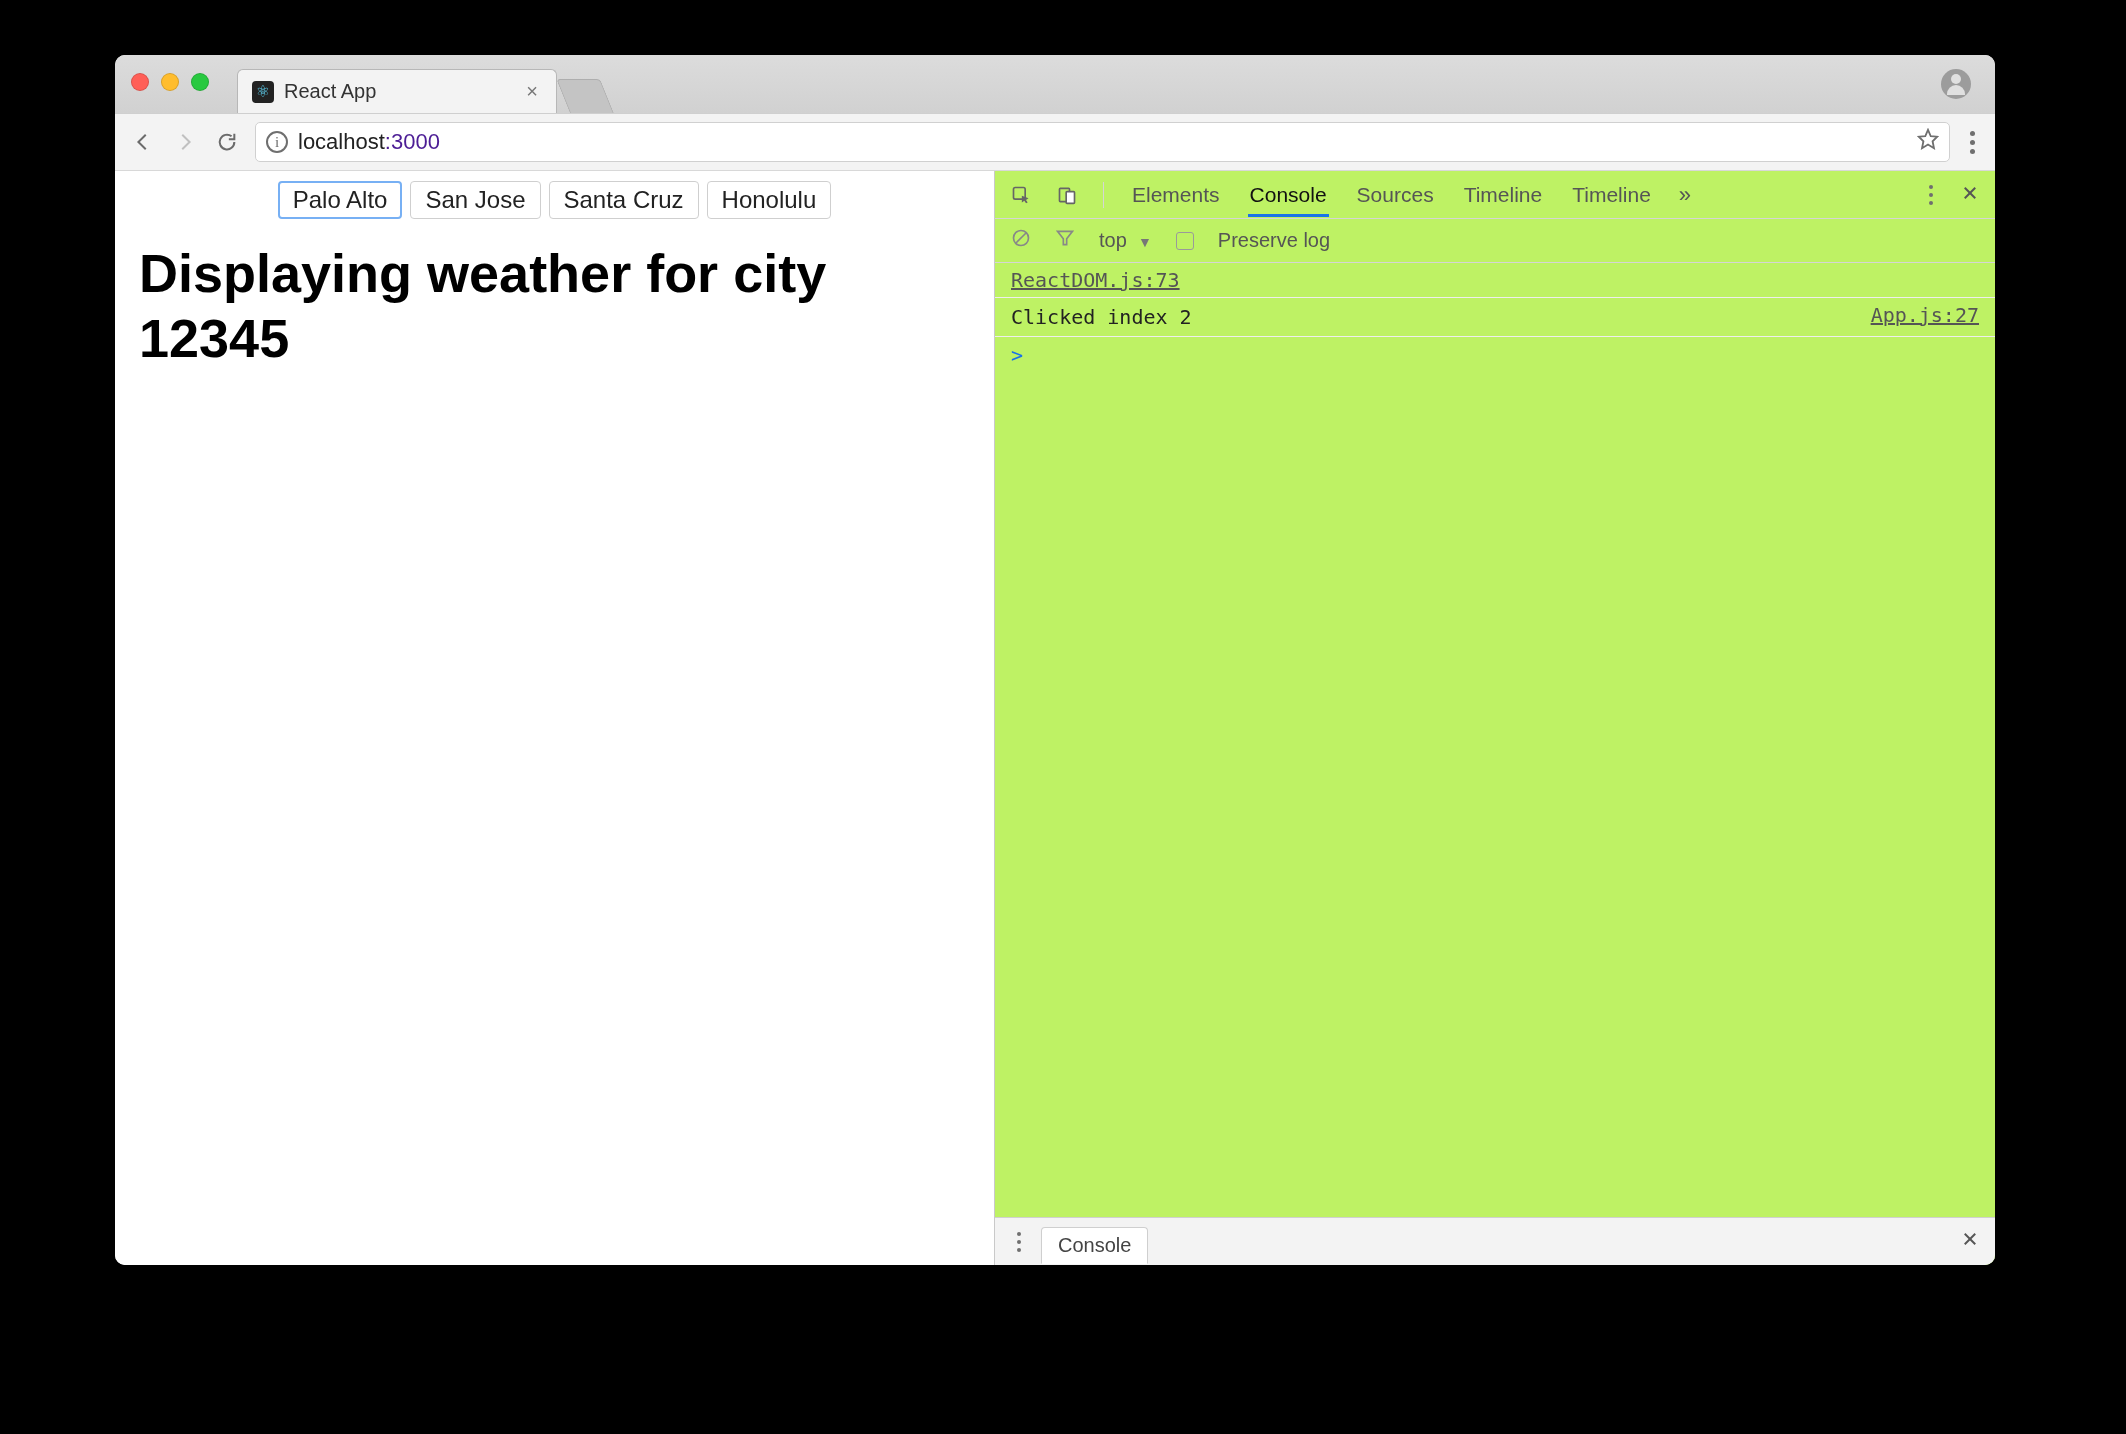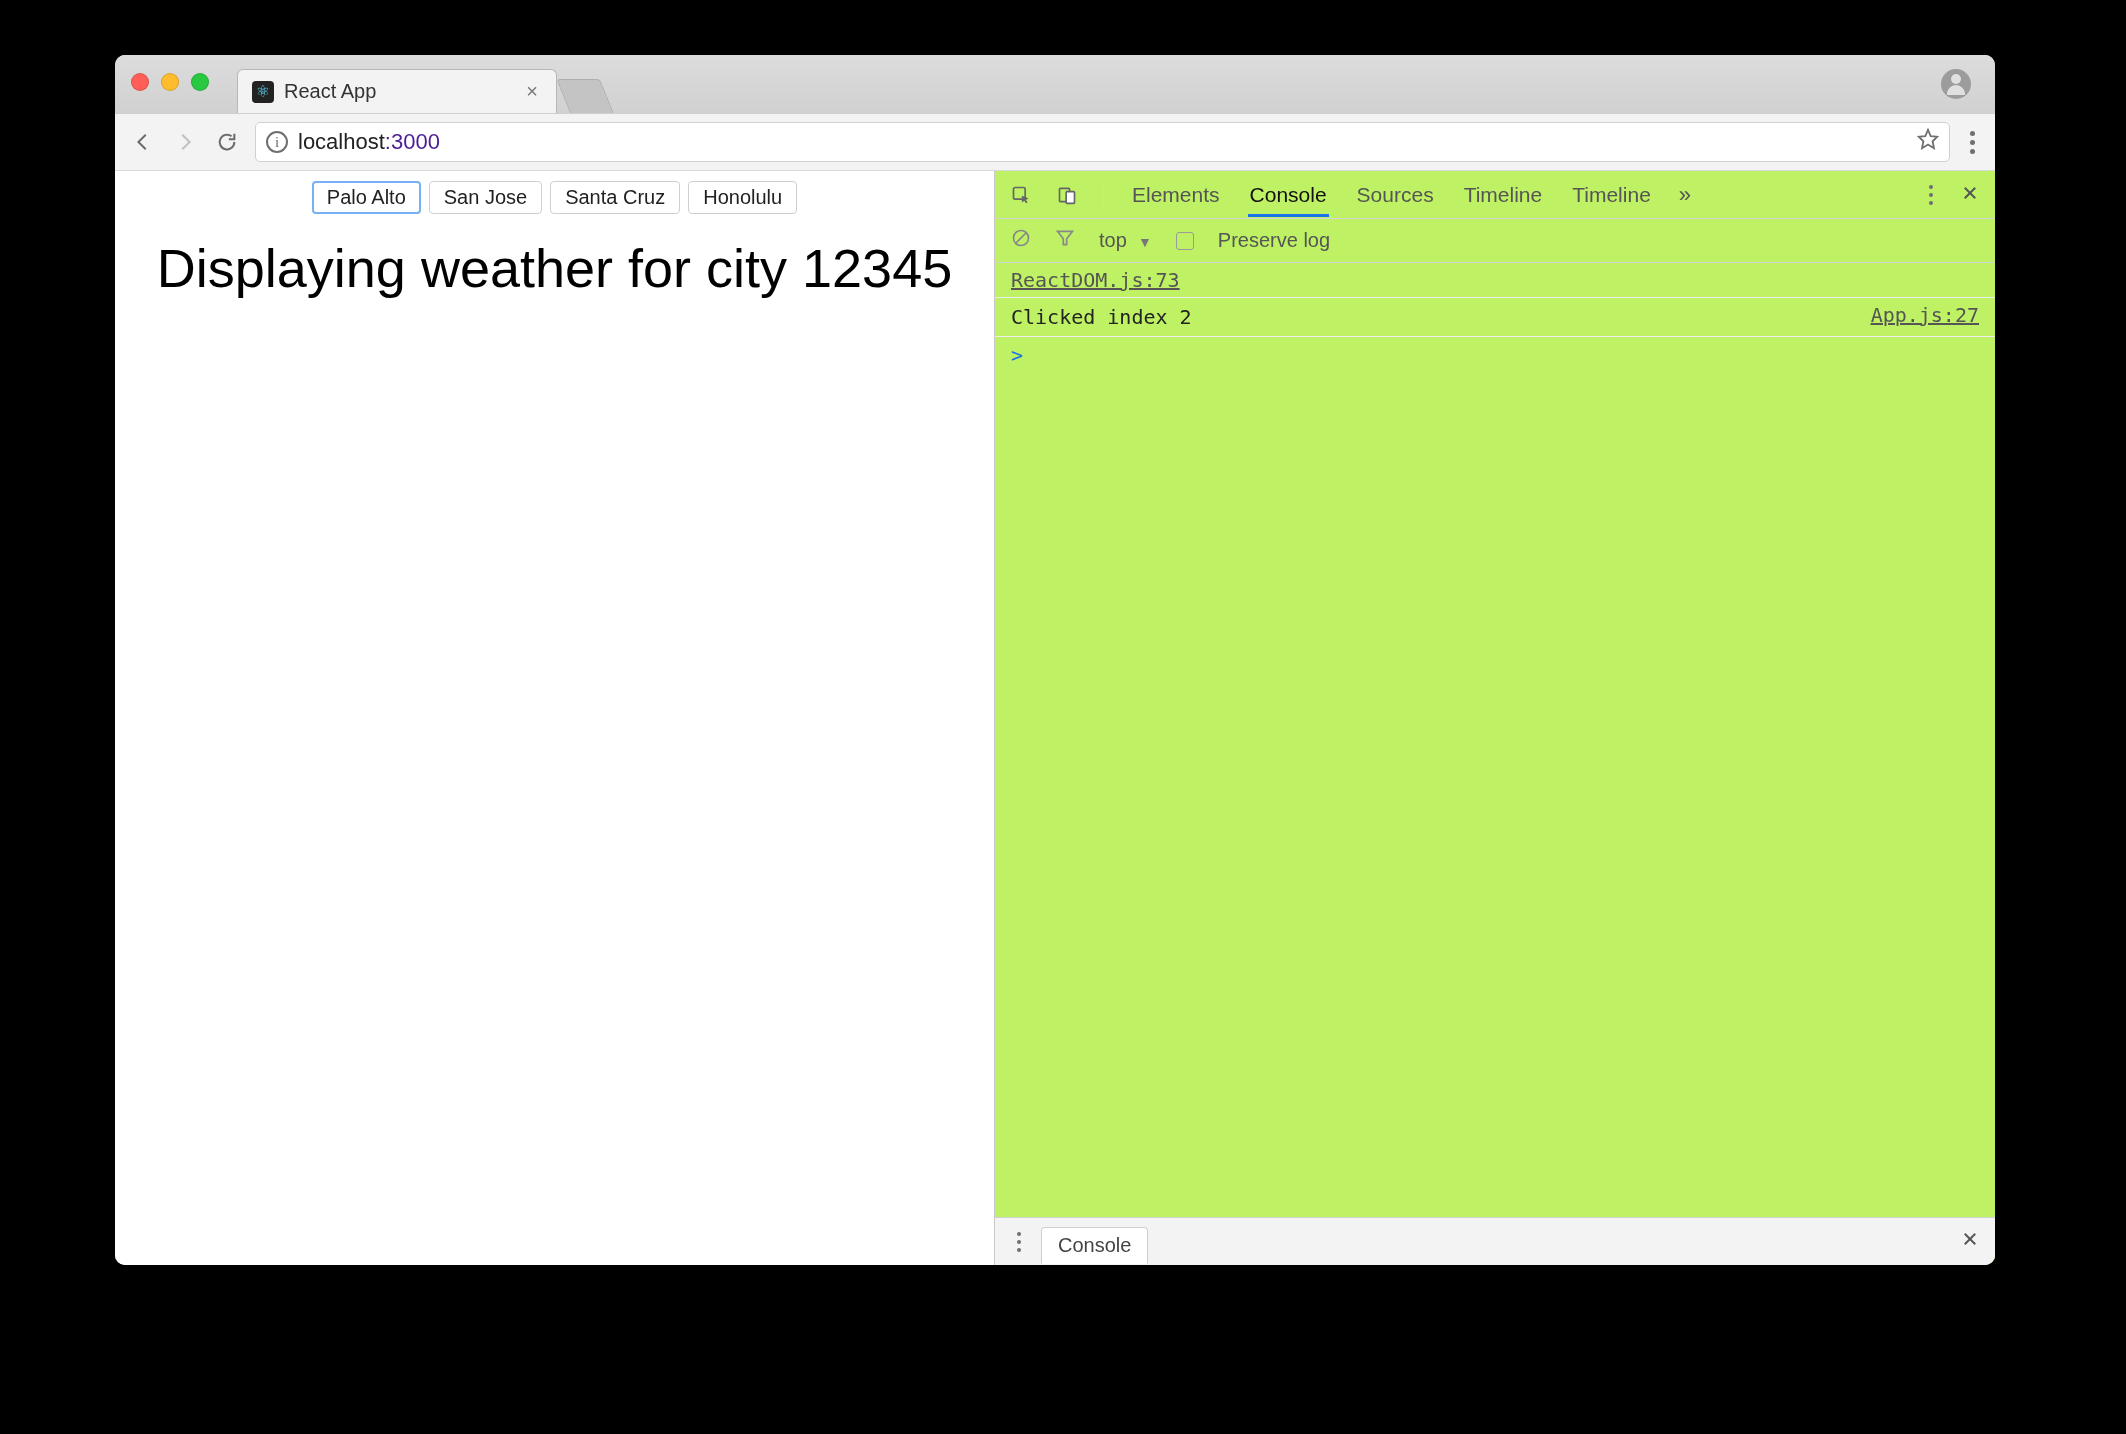--- a/index.html
+++ b/index.html
@@ -103,25 +103,25 @@
   
   .content { flex:1; display:flex; min-height:0;}
   .page {
     flex:0 0 880px; background:#fff; position:relative;
     border-right:1px solid #c9c9c9;
     overflow:hidden;
   }
   .city-row{ display:flex; justify-content:center; gap:8px; padding:10px 0 6px;}
   .city-btn{
     background:#fff;border:1px solid #cfcfcf;border-radius:4px;
-    padding:4px 14px;font-size:20px;color:#222;
+    padding:4px 14px;font-size:24px;color:#222;
   }
   .city-btn.active{border:2px solid #77b0f4; padding:3px 13px;}
   .headline{
-    font-weight:400;font-size:54px;text-align:center;line-height:1.2;
+    font-weight:700;font-size:54px;text-align:left;line-height:1.2;
     padding:16px 24px 0;
     font-family:"Helvetica Neue",Arial,sans-serif;
     color:#000;
   }
   
   .devtools{ flex:1; display:flex; flex-direction:column; background:#bef264; min-width:0;}
   .dt-tabs{
     height:48px; border-bottom:1px solid #d5d5d5;
     display:flex; align-items:center; gap:26px; padding:0 16px; font-size:21px; color:#555;
     position:relative;

